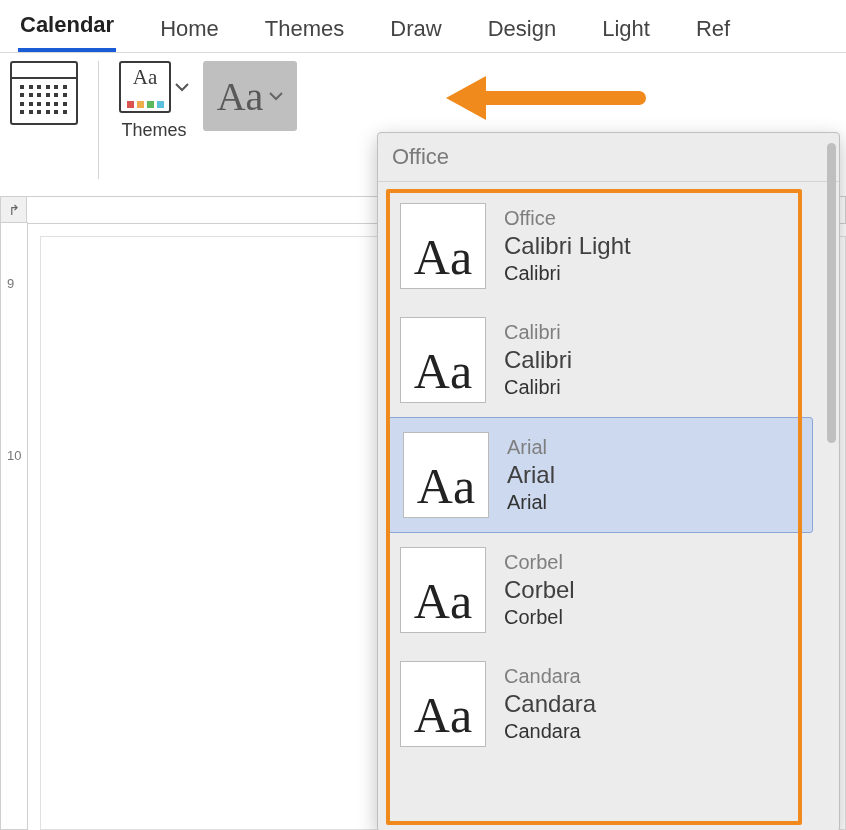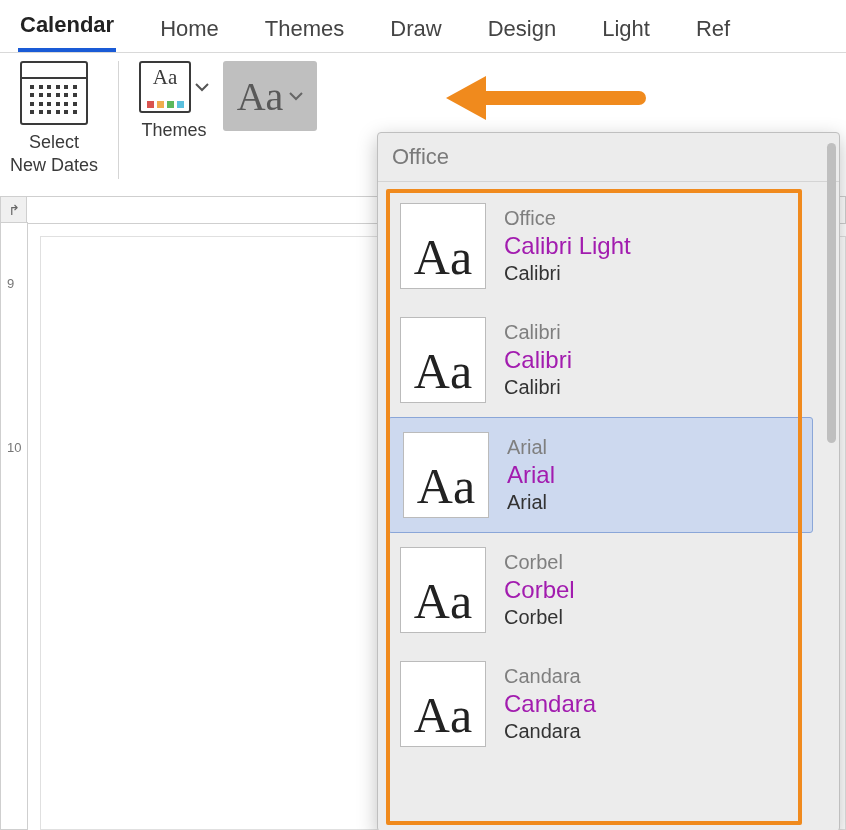--- a/index.html
+++ b/index.html
@@ -58,21 +58,21 @@
 .panel{position:absolute;left:377px;top:132px;width:461px;height:698px;background:#ececec;border:1px solid #bfbfbf;border-radius:4px;box-shadow:0 6px 20px rgba(0,0,0,.25)}
 .panel .hdr{height:48px;display:flex;align-items:center;padding:0 14px;font-size:22px;color:#7a7a7a;border-bottom:1px solid #d4d4d4}
 .panel .scroll{position:absolute;right:3px;top:10px;width:9px;height:300px;background:#bfbfbf;border-radius:5px}
 .panel .highlight{position:absolute;left:8px;top:56px;width:408px;height:628px;border:4px solid #f08a1d;border-radius:2px;pointer-events:none}
 .list{position:absolute;left:8px;top:56px;right:24px;bottom:8px;overflow:hidden}
 .item{display:flex;align-items:center;gap:18px;padding:14px 10px 14px 14px;border-radius:3px}
 .item.sel{background:#cdd9ef;border:1px solid #8aa6d8;margin:0 2px}
 .swatch{width:86px;height:86px;min-width:86px;border:1px solid #bbb;background:#fff;display:flex;align-items:flex-end;justify-content:center;font-family:Georgia,serif;font-size:50px;color:#222;padding-bottom:2px;box-sizing:border-box}
 .meta{display:flex;flex-direction:column;gap:2px}
 .meta .name{font-size:20px;color:#7f7f7f}
-.meta .head{font-size:24px;color:#a21caf}
+.meta .head{font-size:24px;color:#404040}
 .meta .body{font-size:20px;color:#333}
 
 .with-caret{display:flex;align-items:center}
 </style>
 </head>
 <body>
 <div id="stage">
 
 <div class="tabs">
   <div class="tab active">Calendar</div>
@@ -110,23 +110,20 @@
               <i></i>
               <i></i>
               <i></i>
               <i></i>
               <i></i>
               <i></i>
               <i></i>
               <i></i>
             </div>
       </div>
-    </div>
-    <div class="group-label">
-      <span>Select</span><br><span>New Dates</span>
     </div>
   </div>
 
   <div class="vsep"></div>
 
   <div class="group">
     <div class="with-caret">
       <div class="themes-icon">
         <span class="aa">Aa</span>
         <span class="bar">
@@ -161,21 +158,21 @@
 
 <div class="arrow">
   <div class="head"></div>
       <div class="shaft"></div>
 </div>
 
 <div class="ruler-corner">↱</div>
 <div class="hruler"></div>
 <div class="vruler">
   <span class="lbl" style="top:60px">9</span>
-  <span class="lbl" style="top:224px">10</span>
+  <span class="lbl" style="top:232px">10</span>
 </div>
 <div class="page"></div>
 
 <div class="panel">
   <div class="hdr">Office</div>
   <div class="scroll"></div>
   <div class="list" id="fonts-list">
         <div class="item">
           <div class="swatch">Aa</div>
           <div class="meta">

